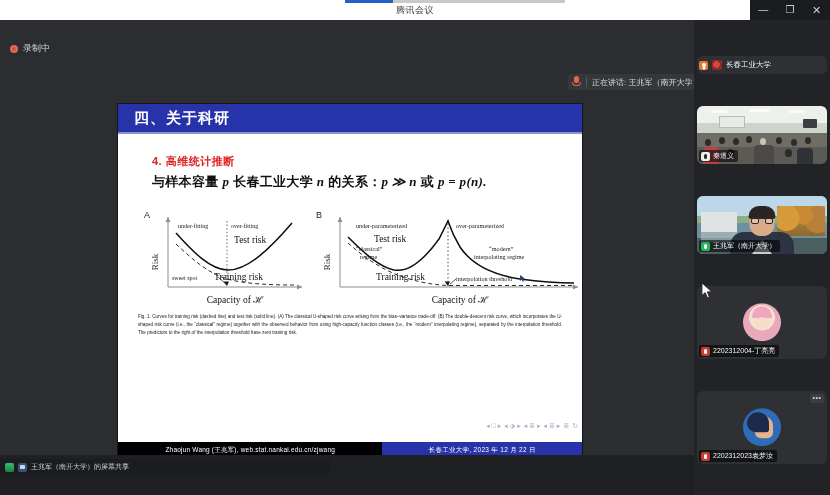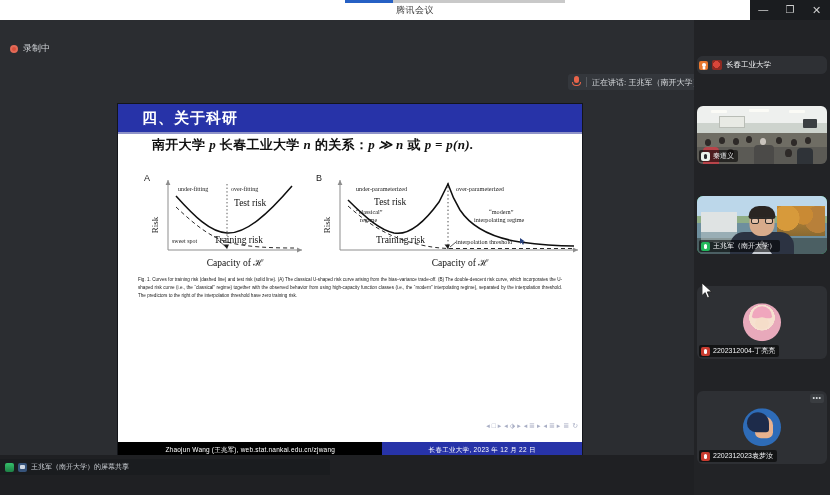--- a/index.html
+++ b/index.html
@@ -87,21 +87,21 @@
     position: absolute; left: 118px; top: 84px;
     width: 464px; height: 354px;
     background: #ffffff;
     box-shadow: 0 0 0 1px #13151a;
     overflow: hidden;
   }
   .slide-header {
     position: relative; width: 100%; height: 28px;
     background: #2733a8;
     display: flex; align-items: center;
-    padding-left: 24px;
+    padding-left: 16px;
   }
   .slide-header::after {
     content: ""; position: absolute; left: 0; bottom: -2px;
     width: 100%; height: 2px; background: #8f93c8;
   }
   .slide-title {
     color: #ffffff; font-size: 15px; font-weight: bold; letter-spacing: 1px;
   }
   .slide-body { position: relative; padding: 0 12px; }
 
@@ -367,22 +367,23 @@
     </div>
 
     <div class="slide">
 
       <div class="slide-header">
         <div class="slide-title">四、关于科研</div>
       </div>
 
       <div class="slide-body">
 
-
-        <div class="sec-line"><span>南开大学 </span><span class="it">p</span><span> 长春工业大学 </span><span class="it">n</span><span> 的关系：</span><span class="it">p ≫ n</span><span> 或 </span><span class="it">p = p(n).</span></div>
+        <div class="sec-red">4. 高维统计推断</div>
+
+        <div class="sec-line"><span>与样本容量 </span><span class="it">p</span><span> 长春工业大学 </span><span class="it">n</span><span> 的关系：</span><span class="it">p ≫ n</span><span> 或 </span><span class="it">p = p(n).</span></div>
 
         <div class="figure">
 
           <div class="fig-panel fig-a">
             <svg width="168" height="100" viewBox="0 0 168 100">
               <text x="2" y="11" font-family="Liberation Sans, sans-serif" font-size="9" fill="#1a1a1a">A</text>
 
               <line x1="26" y1="80" x2="160" y2="80" stroke="#8d8d8d" stroke-width="1"></line>
               <polygon points="160,80 155,77.6 155,82.4" fill="#8d8d8d"></polygon>
               <line x1="26" y1="80" x2="26" y2="10" stroke="#8d8d8d" stroke-width="1"></line>

